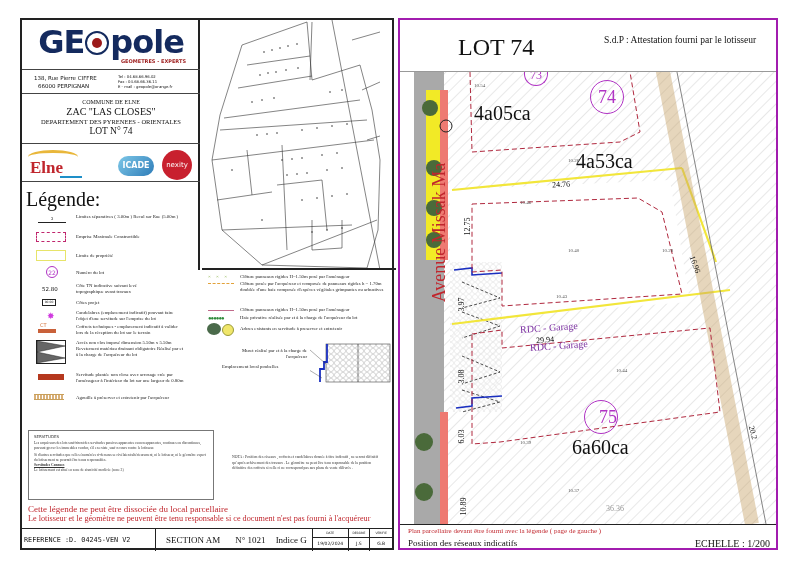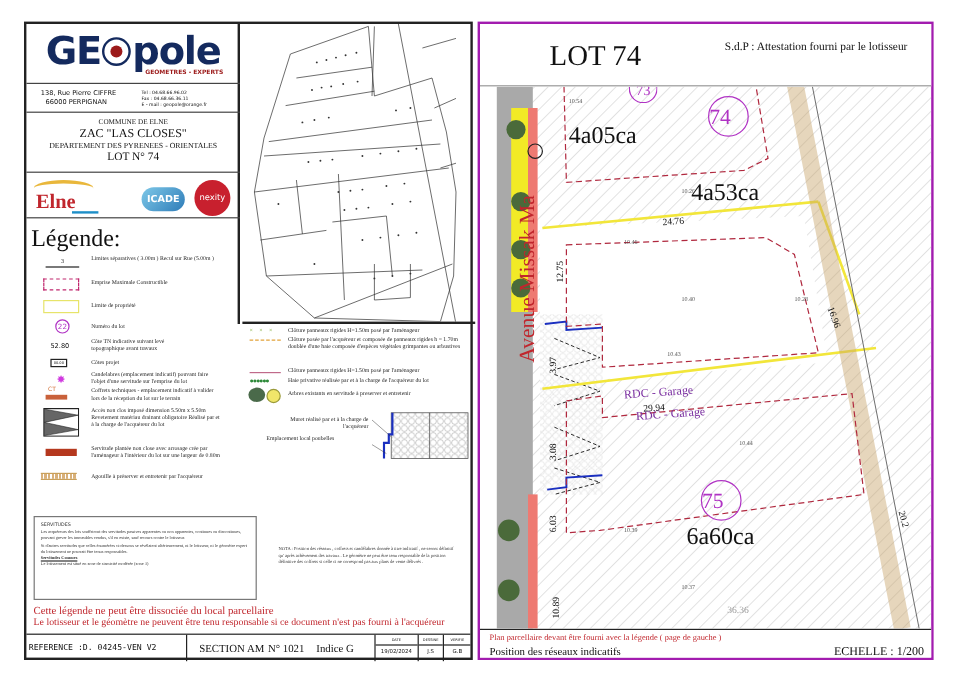--- a/index.html
+++ b/index.html
@@ -32,21 +32,21 @@
   .sym{position:absolute}
   .plan-mini{position:absolute;left:180px;top:0;width:194px;height:250px;border-bottom:2px solid #222;overflow:hidden}
   .serv-box{position:absolute;left:6px;top:410px;width:186px;height:70px;border:1px solid #777;padding:3px 5px;font-size:3.6px;line-height:5px;color:#333}
   .serv-box .st{font-family:"DejaVu Sans",sans-serif;font-size:4px;margin-bottom:2px}
   .serv-box .su{text-decoration:underline;font-weight:bold}
   .nota{position:absolute;left:210px;top:435px;width:150px;font-size:3.8px;line-height:5.5px;color:#333}
   .warn{position:absolute;left:6px;top:484px;width:366px;color:#c0262d;font-size:9px;line-height:10px}
   .ref-row{position:absolute;left:0;top:508px;width:370px;height:22px;border-top:1px solid #222;display:flex;align-items:center}
   .ref-row .ref{width:134px;font-family:"DejaVu Sans Mono",monospace;font-size:6.8px;padding-left:2px;border-right:1px solid #222;height:22px;line-height:22px}
   .ref-row .sec{font-size:9px;margin-left:10px}
-  .ref-row .num{font-size:9px;margin-left:3px}
+  .ref-row .num{font-size:9px;margin-left:15px}
   .ref-row .ind{font-size:9px;margin-left:10px}
   .datebox{position:absolute;left:290px;top:0;width:80px;height:22px;border-left:1px solid #222;display:flex}
   .datebox .c{border-right:1px solid #222;text-align:center;font-family:"DejaVu Sans",sans-serif}
   .datebox .h{font-size:3px;height:9px;line-height:9px;border-bottom:1px solid #222}
   .datebox .v{font-size:4.5px;height:12px;line-height:12px}
   
   .right-sheet{position:absolute;left:398px;top:18px;width:380px;height:532px;border:2px solid #a21caf;background:#fff;overflow:hidden}
   .lot-header{position:absolute;left:0;top:0;width:380px;height:52px;border-bottom:1px solid #999;background:#fff;z-index:5}
   .lot-title{position:absolute;left:58px;top:14px;font-size:24px}
   .lot-info{position:absolute;left:204px;top:14px;font-size:9.5px;line-height:12px}
@@ -334,24 +334,24 @@
             <circle cx="24" cy="420" r="9"></circle>
         </g>
         <circle cx="46" cy="54" r="6" fill="none" stroke="#222" stroke-width="1"></circle>
       </svg>
       
       <div class="lbl" style="left:-30px;top:150px;transform:rotate(-90deg);color:#c0262d;font-size:18px;transform-origin:center">Avenue Missak Ma</div>
 
       <div class="lbl" style="left:74px;top:30px;font-size:20px">4a05ca</div>
       <div class="lbl" style="left:124px;top:0px;width:24px;height:14px;border:1px solid #b033c4;border-top:none;border-radius:0 0 12px 12px;color:#b033c4;font-size:12px;text-align:center;line-height:6px">73</div>
 
-      <div class="lbl" style="left:190px;top:158px;width:34px;height:34px;border:1px solid #b033c4;border-radius:50%;color:#b033c4;font-size:18px;line-height:33px;transform:translateY(-150px)">74</div>
+      <div class="lbl" style="left:190px;top:158px;width:34px;height:34px;border:1px solid #b033c4;border-radius:50%;color:#b033c4;font-size:18px;text-align:center;line-height:33px;transform:translateY(-150px)">74</div>
       <div class="lbl" style="left:176px;top:78px;font-size:20px">4a53ca</div>
 
-      <div class="lbl" style="left:184px;top:352px;width:34px;height:34px;border:1px solid #b033c4;border-radius:50%;color:#b033c4;font-size:18px;text-align:left;line-height:33px;transform:translateY(-24px)">75</div>
+      <div class="lbl" style="left:184px;top:352px;width:34px;height:34px;border:1px solid #b033c4;border-radius:50%;color:#b033c4;font-size:18px;text-align:right;line-height:33px;transform:translateY(-24px)">75</div>
       <div class="lbl" style="left:172px;top:364px;font-size:20px">6a60ca</div>
 
       <div class="lbl" style="left:120px;top:250px;color:#7a2ea0;font-size:10px;transform:rotate(-4deg)">RDC - Garage</div>
       <div class="lbl" style="left:130px;top:268px;color:#7a2ea0;font-size:10px;transform:rotate(-4deg)">RDC - Garage</div>
 
       <div class="lbl" style="left:152px;top:108px;font-size:8px;transform:rotate(-4deg)">24.76</div>
       <div class="lbl" style="left:58px;top:150px;font-size:8px;transform:rotate(-90deg)">12.75</div>
       <div class="lbl" style="left:142px;top:270px;font-size:8px;transform:rotate(-4deg);transform-origin:left;margin-top:-6px;margin-left:-6px">29.94</div>
       <div class="lbl" style="left:286px;top:188px;font-size:8px;transform:rotate(70deg)">16.96</div>
       <div class="lbl" style="left:54px;top:228px;font-size:8px;transform:rotate(-90deg)">3.97</div>

